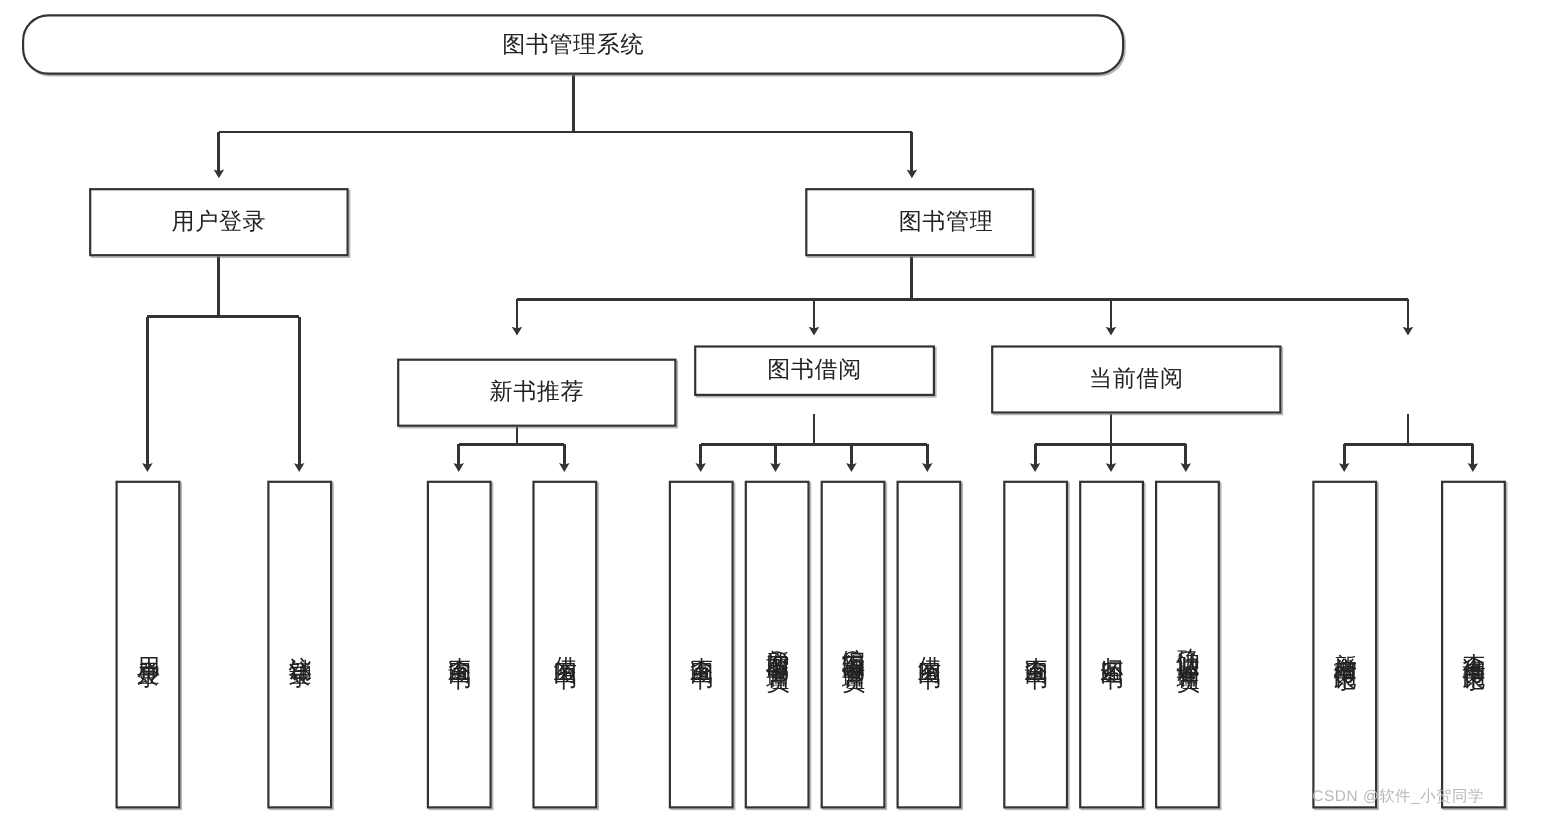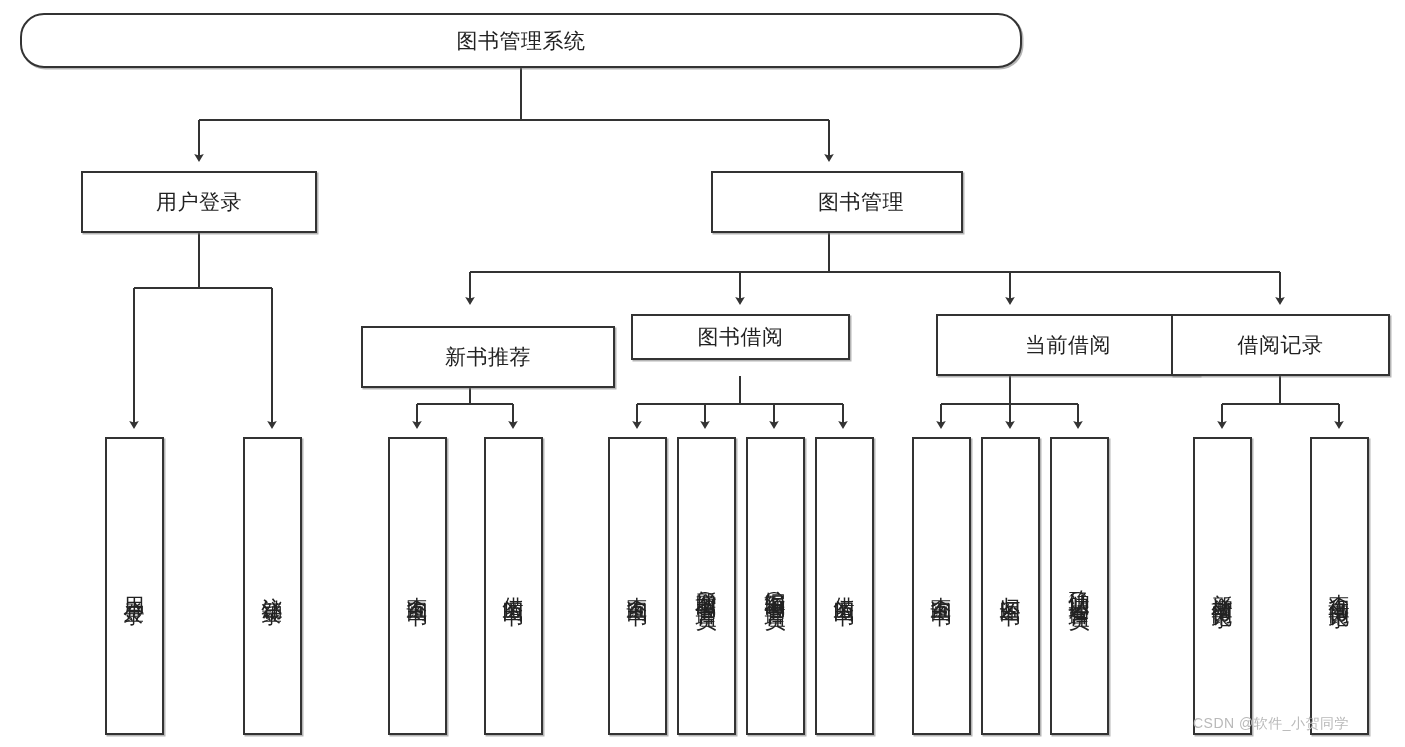--- a/index.html
+++ b/index.html
@@ -120,35 +120,32 @@
     </g>
   </svg>
 
   <div class="node-box" style="left:20px; top:13px; width:1002px; height:55px;border-radius:24px;">
     <span class="node-label-h">图书管理系统</span>
   </div>
 
   <div class="node-box" style="left:81px; top:171px; width:236px; height:62px;">
     <span class="node-label-h">用户登录</span>
   </div>
-  <div class="node-box" style="left:711px; top:171px; width:252px; height:62px;padding-left:48px;">
+  <div class="node-box" style="left:732px; top:171px; width:208px; height:62px;padding-left:48px;">
     <span class="node-label-h">图书管理</span>
   </div>
 
   <div class="node-box" style="left:361px; top:326px; width:254px; height:62px;">
     <span class="node-label-h">新书推荐</span>
   </div>
   <div class="node-box" style="left:631px; top:314px; width:219px; height:46px;">
     <span class="node-label-h">图书借阅</span>
   </div>
-  <div class="node-box" style="left:901px; top:314px; width:264px; height:62px;margin-left:35px;">
+  <div class="node-box" style="left:901px; top:314px; width:264px; height:62px;">
     <span class="node-label-h">当前借阅</span>
-  </div>
-  <div class="node-box" style="left:1171px; top:314px; width:219px; height:62px;">
-    <span class="node-label-h">借阅记录</span>
   </div>
 
   <div class="node-box node-box-vertical" style="left:105px; top:437px; width:59px; height:298px;">
     <span class="node-label-v">用户登录</span>
   </div>
   <div class="node-box node-box-vertical" style="left:243px; top:437px; width:59px; height:298px;">
     <span class="node-label-v">注销登录</span>
   </div>
 
   <div class="node-box node-box-vertical" style="left:388px; top:437px; width:59px; height:298px;">

